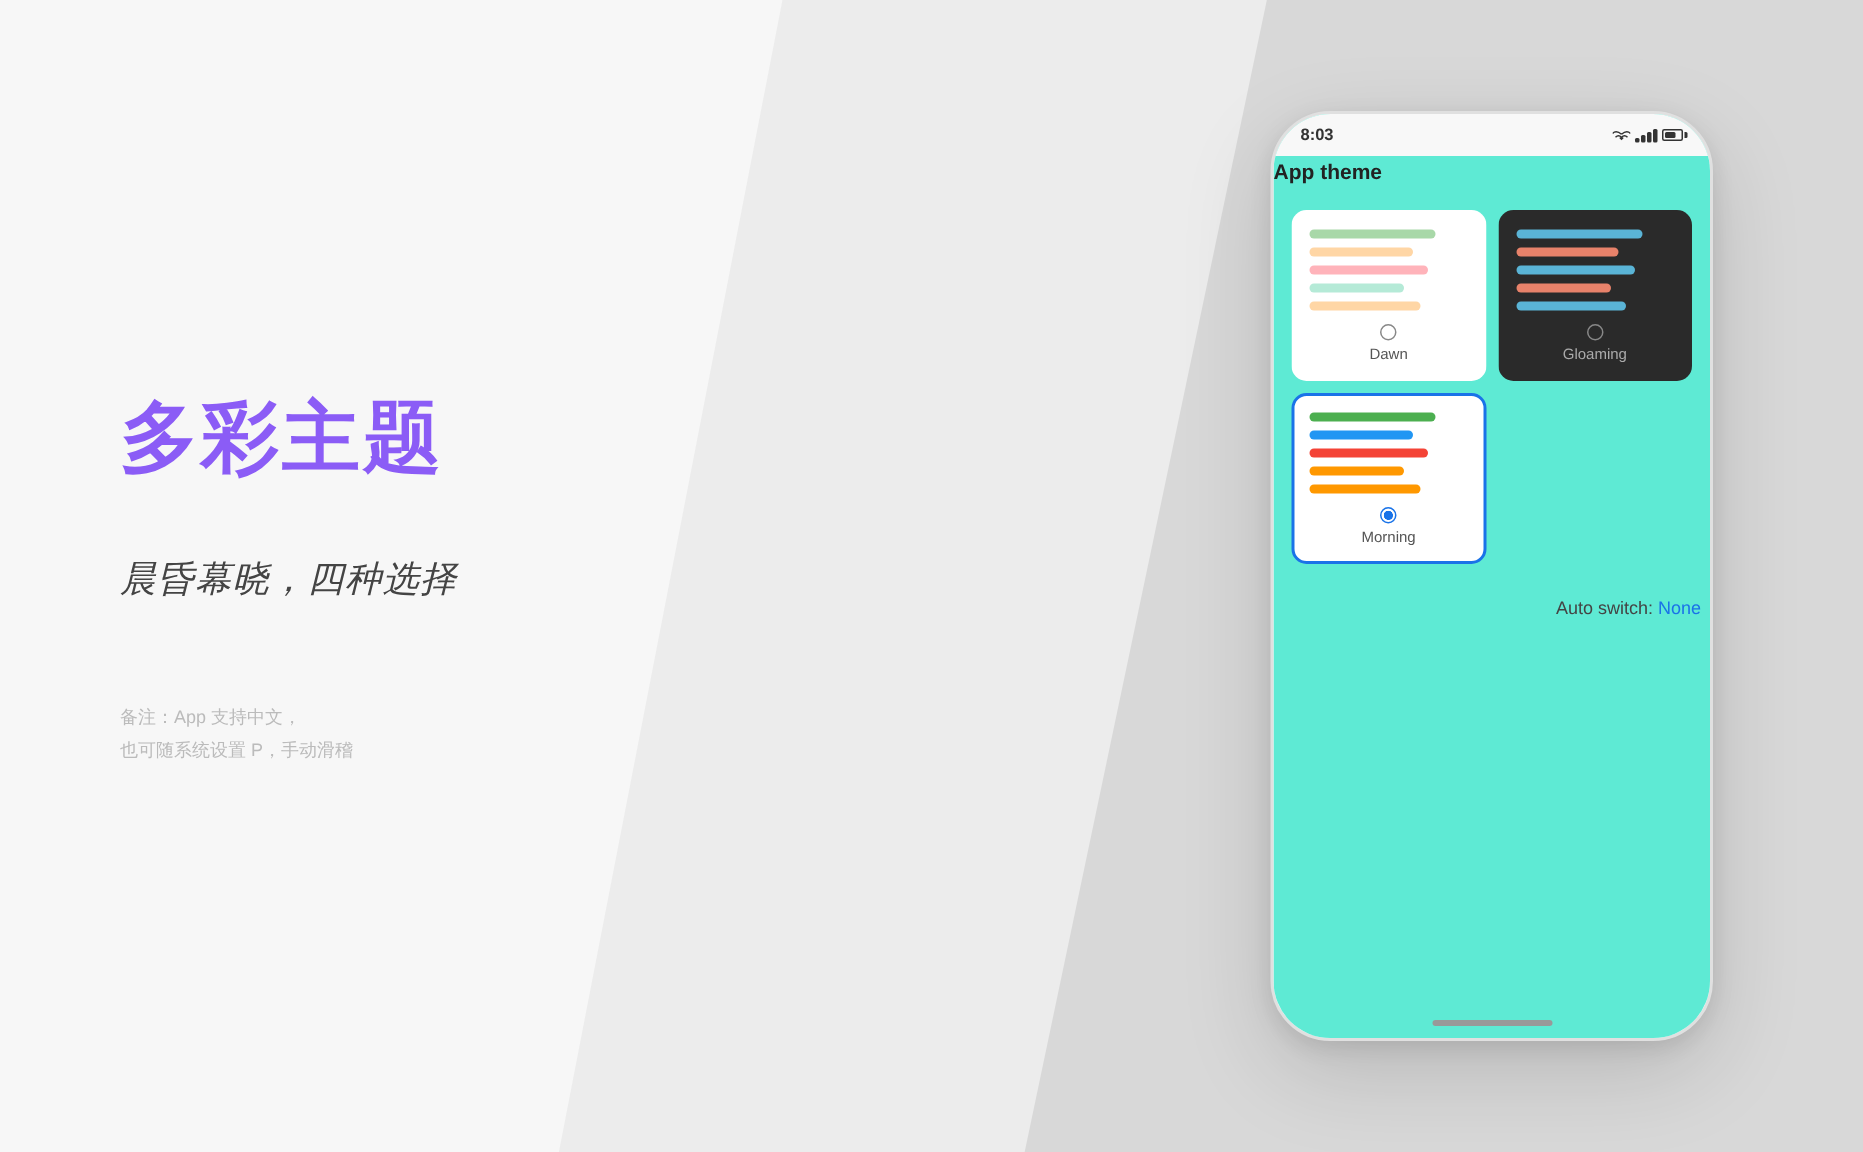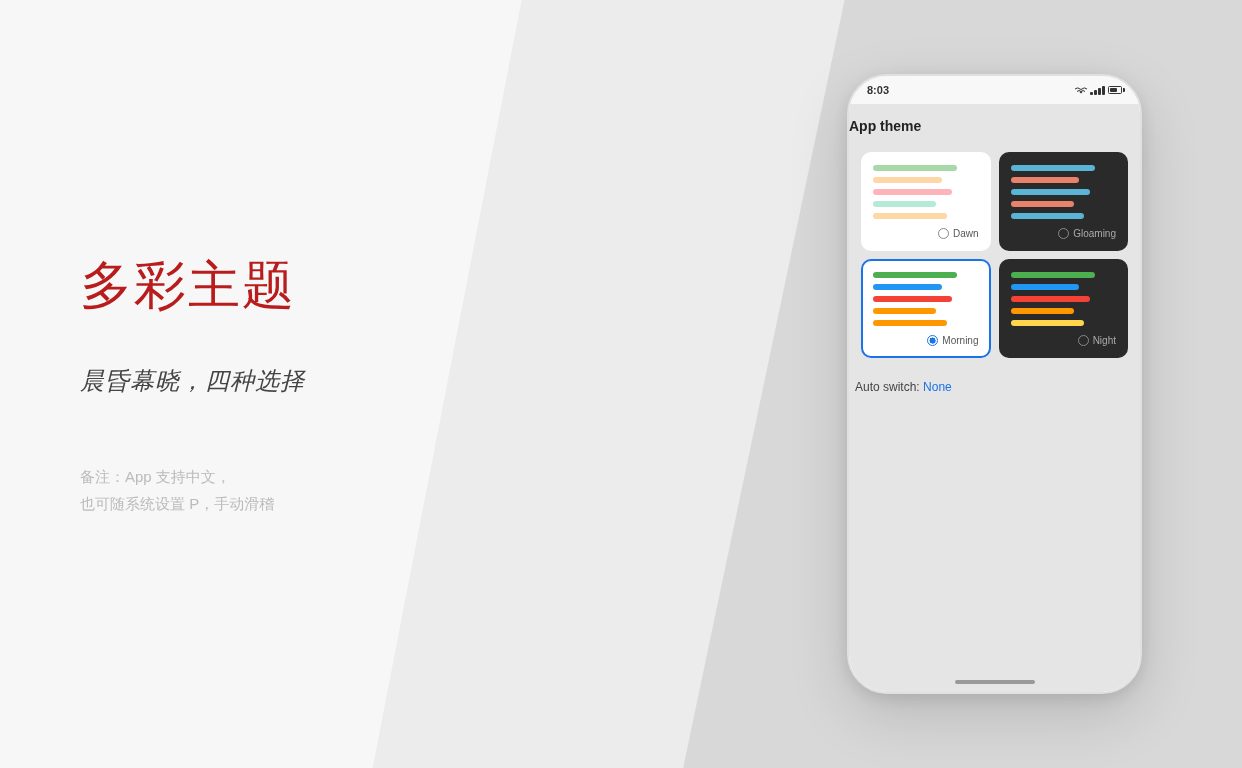--- a/index.html
+++ b/index.html
@@ -49,37 +49,37 @@
       height: 768px;
       display: flex;
       flex-direction: column;
       justify-content: center;
       padding: 60px 80px;
       z-index: 10;
     }
 
     .main-title {
       font-size: 52px;
-      font-weight: 400;
-      color: #b91c1c;
+      font-weight: 700;
+      color: #8b5cf6;
       margin-bottom: 38px;
       letter-spacing: 2px;
     }
 
     .subtitle {
       font-size: 24px;
       color: #444;
       line-height: 1.8;
       margin-bottom: 60px;
       letter-spacing: 1px;
       font-style: italic;
     }
 
     .note-text {
-      font-size: 15px;
+      font-size: 12px;
       color: #bbb;
       line-height: 1.8;
     }
 
     
     .phone-container {
       position: absolute;
       right: 100px;
       top: 50%;
       transform: translateY(-50%);
@@ -131,22 +131,22 @@
       display: flex;
       gap: 3px;
       align-items: center;
       font-size: 9px;
     }
 
     
     .phone-screen {
       position: absolute;
       top: 0; left: 0; right: 0; bottom: 0;
-      background: #e5e5e5;
-      padding-top: 28px;
+      background: #5eead4;
+      padding-top: 16px;
       overflow-y: auto;
     }
 
     .app-theme-title {
       text-align: left;
       font-size: 14px;
       font-weight: 600;
       color: #222;
       padding: 14px 0 10px;
     }
@@ -208,22 +208,23 @@
     .night .bar1 { background: #4caf50; width: 80%; }
     .night .bar2 { background: #2196f3; width: 65%; }
     .night .bar3 { background: #f44336; width: 75%; }
     .night .bar4 { background: #ff9800; width: 60%; }
     .night .bar5 { background: #ffd54f; width: 70%; }
 
     .theme-label-row {
       display: flex;
       align-items: center;
       gap: 4px;
-      justify-content: flex-end;
+      justify-content: center;
       margin-top: 4px;
+      flex-direction: column;
     }
 
     .radio-circle {
       width: 11px;
       height: 11px;
       border-radius: 50%;
       border: 1.5px solid #888;
       display: inline-block;
       flex-shrink: 0;
     }
@@ -251,21 +252,21 @@
       font-size: 10px;
       color: #555;
     }
 
     .theme-label-text.dark-label {
       color: #aaa;
     }
 
     
     .auto-switch-row {
-      text-align: left;
+      text-align: right;
       font-size: 12px;
       color: #444;
       margin-top: 8px;
       padding: 6px;
     }
 
     .auto-switch-link {
       color: #1a73e8;
       font-size: 12px;
     }
@@ -404,31 +405,20 @@
           <div class="theme-bar bar2" style="background:#2196f3; width:65%;"></div>
           <div class="theme-bar bar3" style="background:#f44336; width:75%;"></div>
           <div class="theme-bar bar4" style="background:#ff9800; width:60%;"></div>
           <div class="theme-bar bar5" style="background:#ff9800; width:70%;"></div>
           <div class="theme-label-row">
             <div class="radio-circle selected"></div>
             <span class="theme-label-text">Morning</span>
           </div>
         </div>
 
-        <div class="theme-card night dark">
-          <div class="theme-bar bar1" style="background:#4caf50; width:80%;"></div>
-          <div class="theme-bar bar2" style="background:#2196f3; width:65%;"></div>
-          <div class="theme-bar bar3" style="background:#f44336; width:75%;"></div>
-          <div class="theme-bar bar4" style="background:#ff9800; width:60%;"></div>
-          <div class="theme-bar bar5" style="background:#ffd54f; width:70%;"></div>
-          <div class="theme-label-row">
-            <div class="radio-circle" style="border-color:#888;"></div>
-            <span class="theme-label-text dark-label">Night</span>
-          </div>
-        </div>
 
       </div>
 
       <div class="auto-switch-row">
         <span>Auto switch:</span>
         <span class="auto-switch-link">None</span>
       </div>
 
     </div>
 

